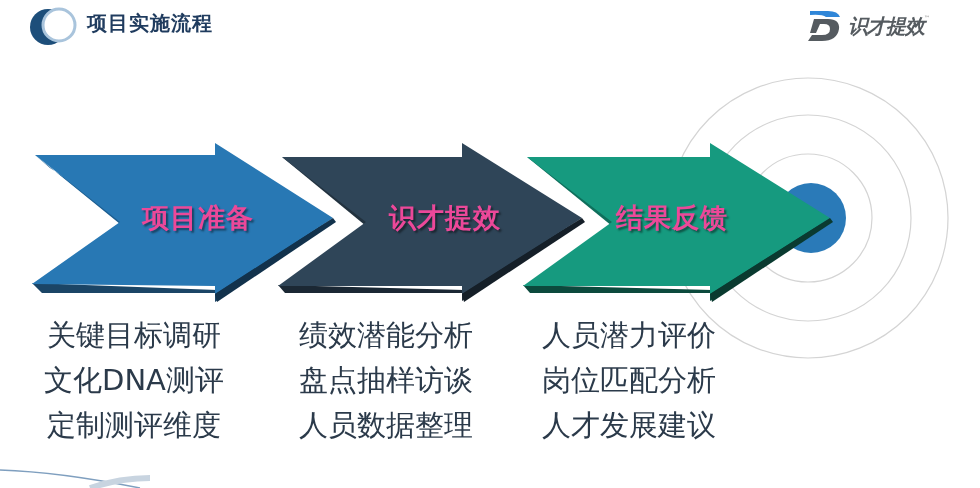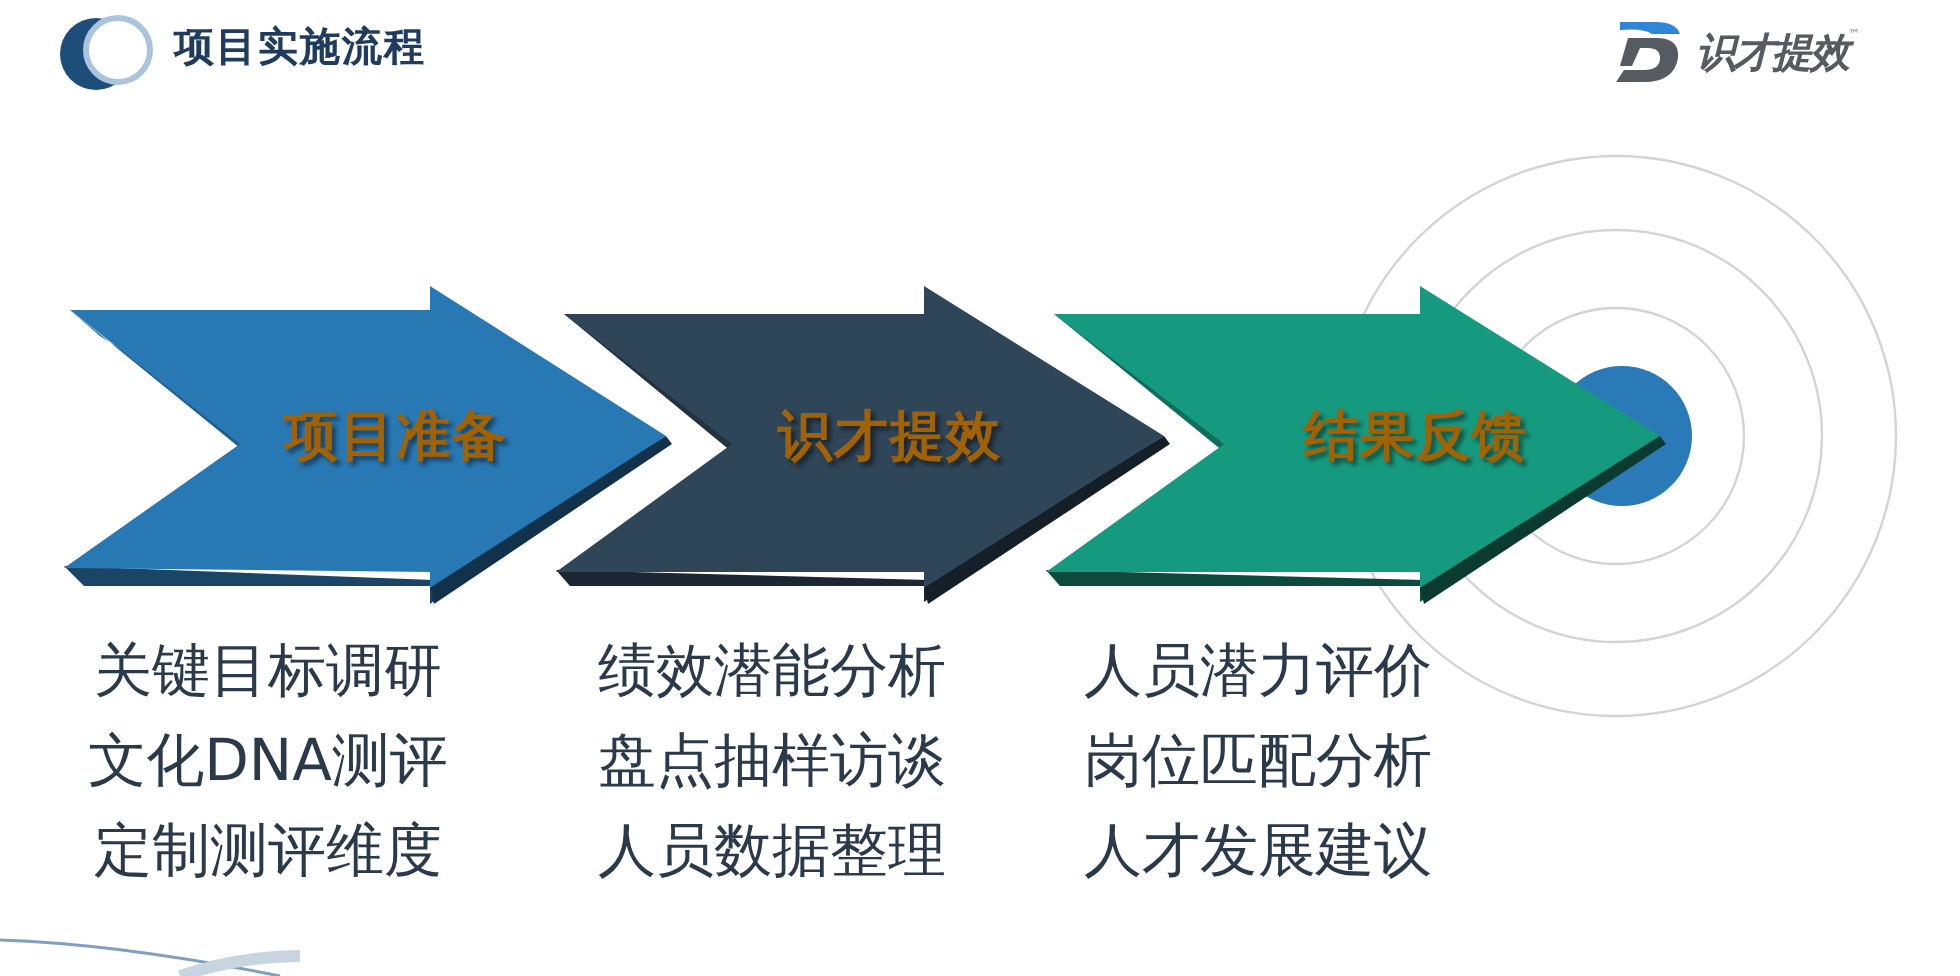--- a/index.html
+++ b/index.html
@@ -3,21 +3,21 @@
 <meta charset="utf-8">
 <style>
   html,body{margin:0;padding:0;background:#ffffff;}
   body{width:980px;height:488px;position:relative;overflow:hidden;font-family:"DejaVu Sans","Liberation Sans",sans-serif;}
   .header-logo{position:absolute;left:27px;top:5px;width:52px;height:42px;}
   .page-title{position:absolute;left:87px;top:10px;font-size:20px;font-weight:bold;color:#1f3b5e;letter-spacing:1px;}
   .brand{position:absolute;left:806px;top:8px;height:36px;display:flex;align-items:center;}
   .brand-text{font-size:20px;font-weight:bold;font-style:italic;color:#555b60;margin-left:4px;letter-spacing:-1px;}
   .brand-tm{font-size:6px;color:#777;align-self:flex-start;margin-top:6px;}
   svg.diagram{position:absolute;left:0;top:0;}
-  .stage-label{position:absolute;font-size:27px;font-weight:bold;color:#a16207;text-shadow:2px 2px 2px rgba(0,0,0,0.45);letter-spacing:1px;}
+  .stage-label{position:absolute;font-size:27px;font-weight:bold;color:#ec4899;text-shadow:2px 2px 2px rgba(0,0,0,0.45);letter-spacing:1px;}
   .col{position:absolute;top:318px;width:200px;}
   .col .item{font-size:29px;color:#2b3a4a;height:45px;line-height:34px;text-align:center;}
 </style>
 </head>
 <body>
 
 <svg class="header-logo" viewBox="0 0 52 42">
   <circle cx="21" cy="22" r="18" fill="#1d4e7a"></circle>
   <circle cx="32" cy="20" r="16" fill="#ffffff"></circle>
   <circle cx="32" cy="20" r="16" fill="none" stroke="#a9c4dc" stroke-width="3"></circle>
@@ -65,21 +65,21 @@
   <g>
     <polygon points="35,155 50,168 130,220 120,224" fill="#1d5e90"></polygon>
     <polygon points="32,283 42,293 215,293 215,302 333,218 217,290" fill="#1b4566"></polygon>
     <polygon points="35,155 215,155 215,143 333,218 215,294 215,286 32,284 120,222" fill="#2878b4"></polygon>
     <polygon points="215,294 333,218 336,222 217,302" fill="#12324c"></polygon>
   </g>
 </svg>
 
 <div class="stage-label" style="left:142px;top:200px;">项目准备</div>
 <div class="stage-label" style="left:389px;top:200px;">识才提效</div>
-<div class="stage-label" style="left:652px;top:200px;text-align:center;">结果反馈</div>
+<div class="stage-label" style="left:616px;top:200px;text-align:center;">结果反馈</div>
 
 <div class="col" style="left:34px;">
   <div class="item">关键目标调研</div>
   <div class="item">文化DNA测评</div>
   <div class="item">定制测评维度</div>
 </div>
 <div class="col" style="left:286px;">
   <div class="item">绩效潜能分析</div>
   <div class="item">盘点抽样访谈</div>
   <div class="item">人员数据整理</div>

